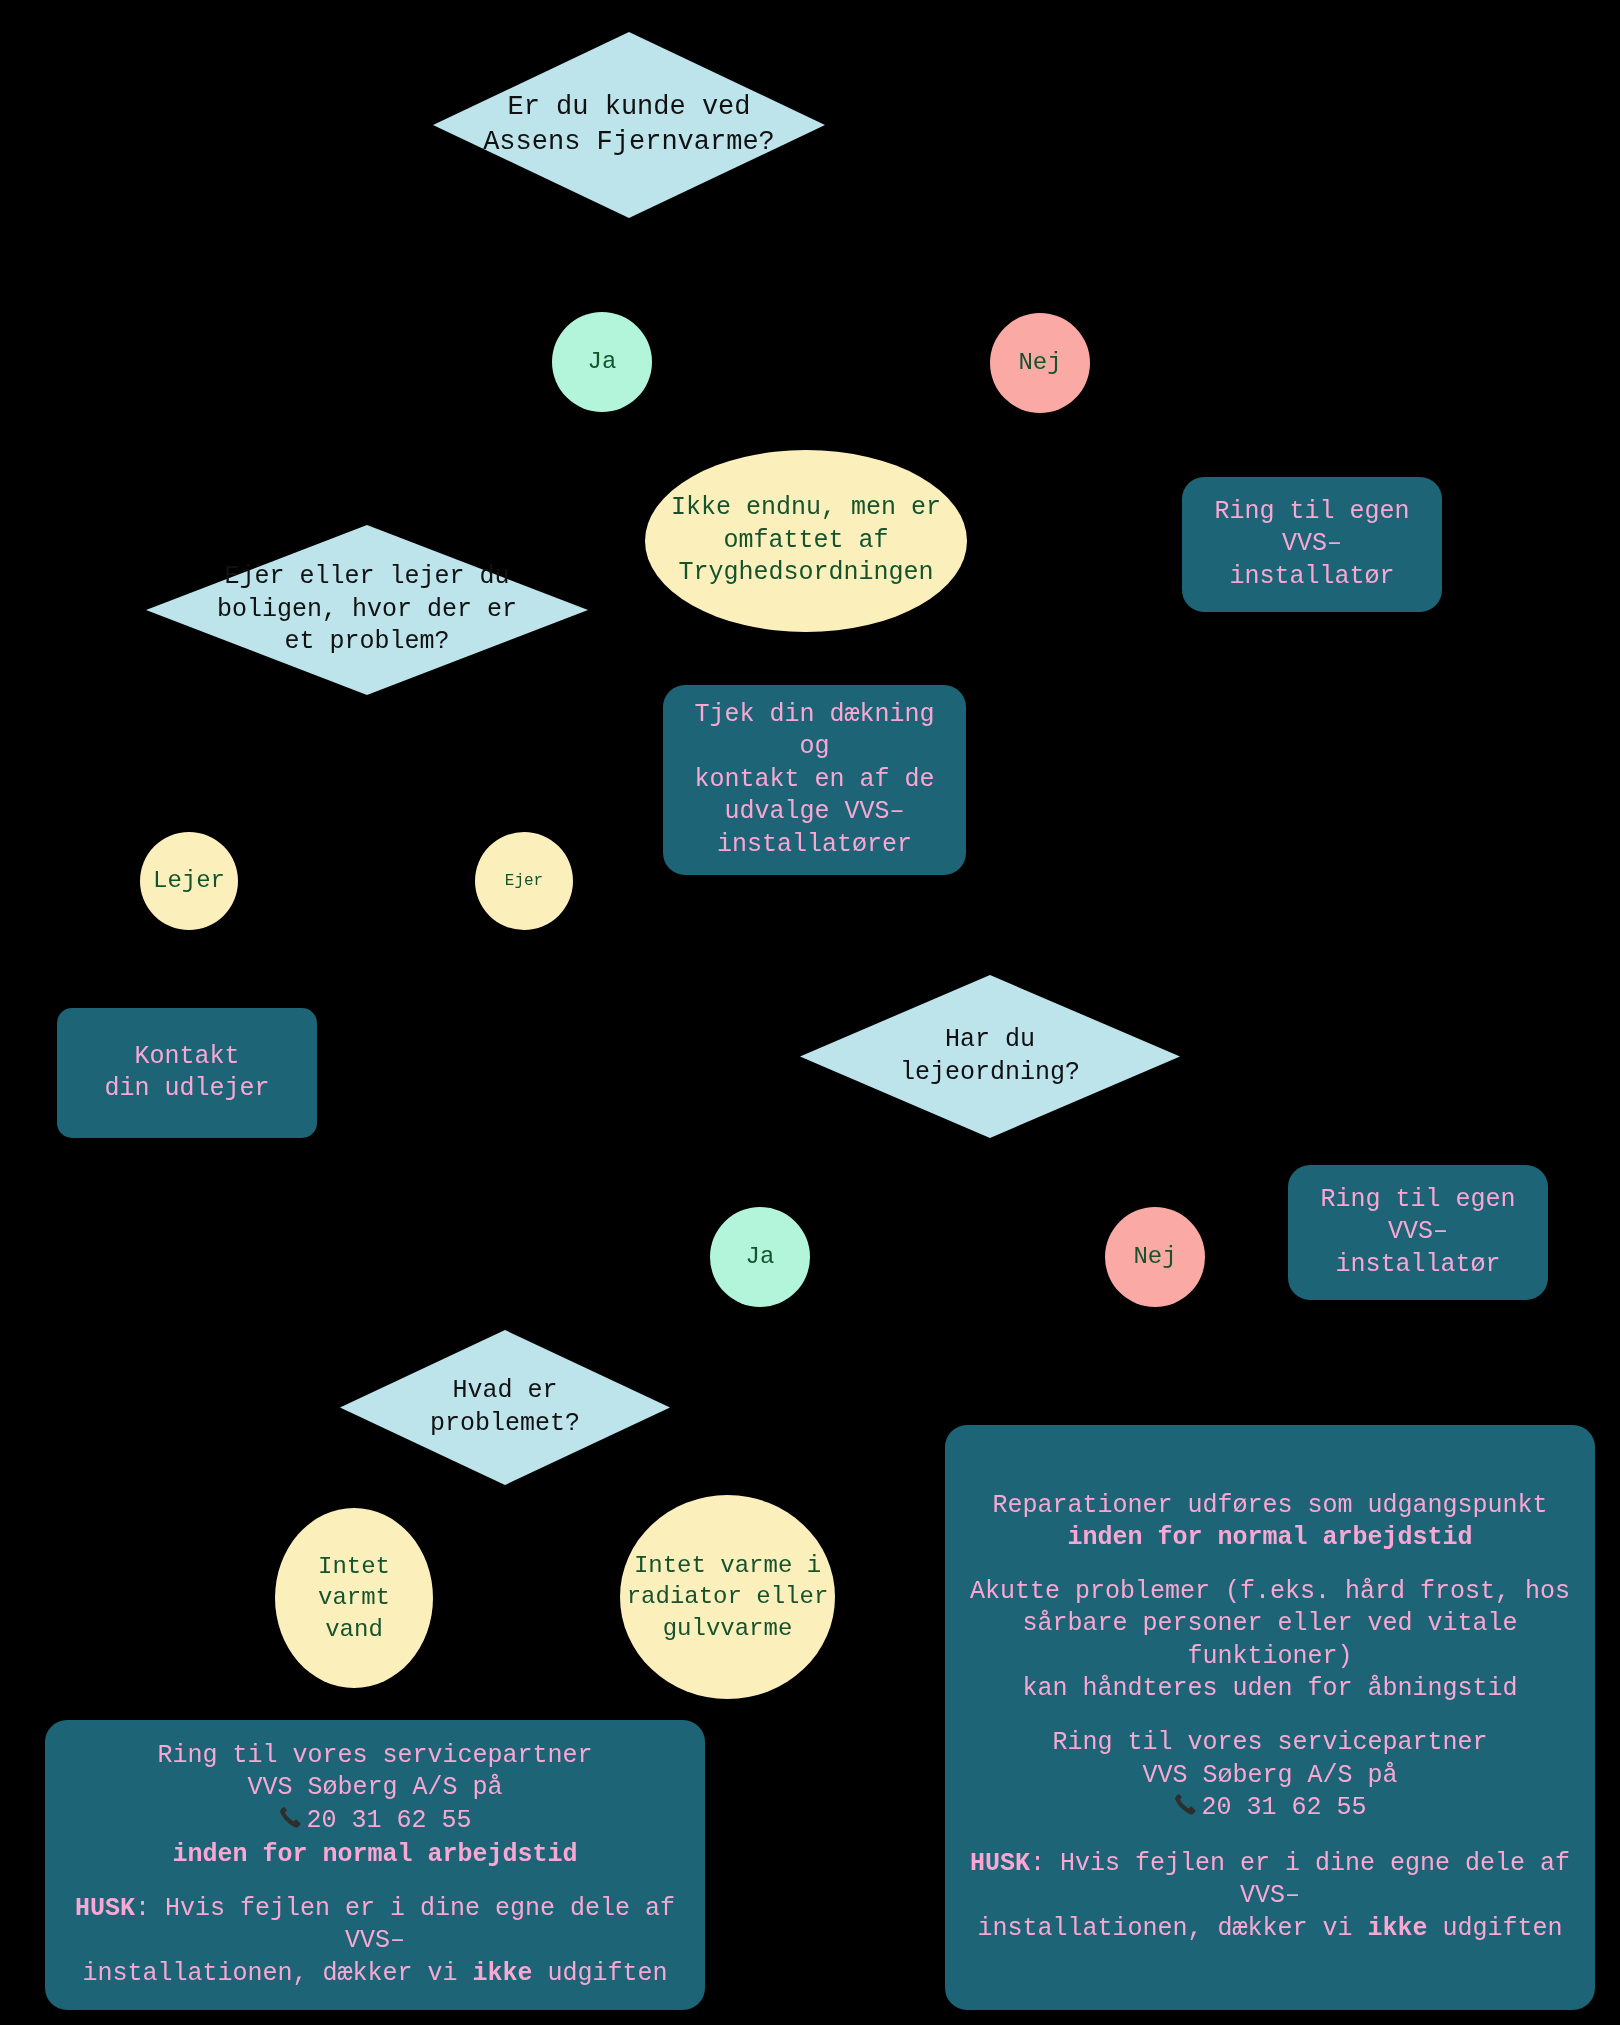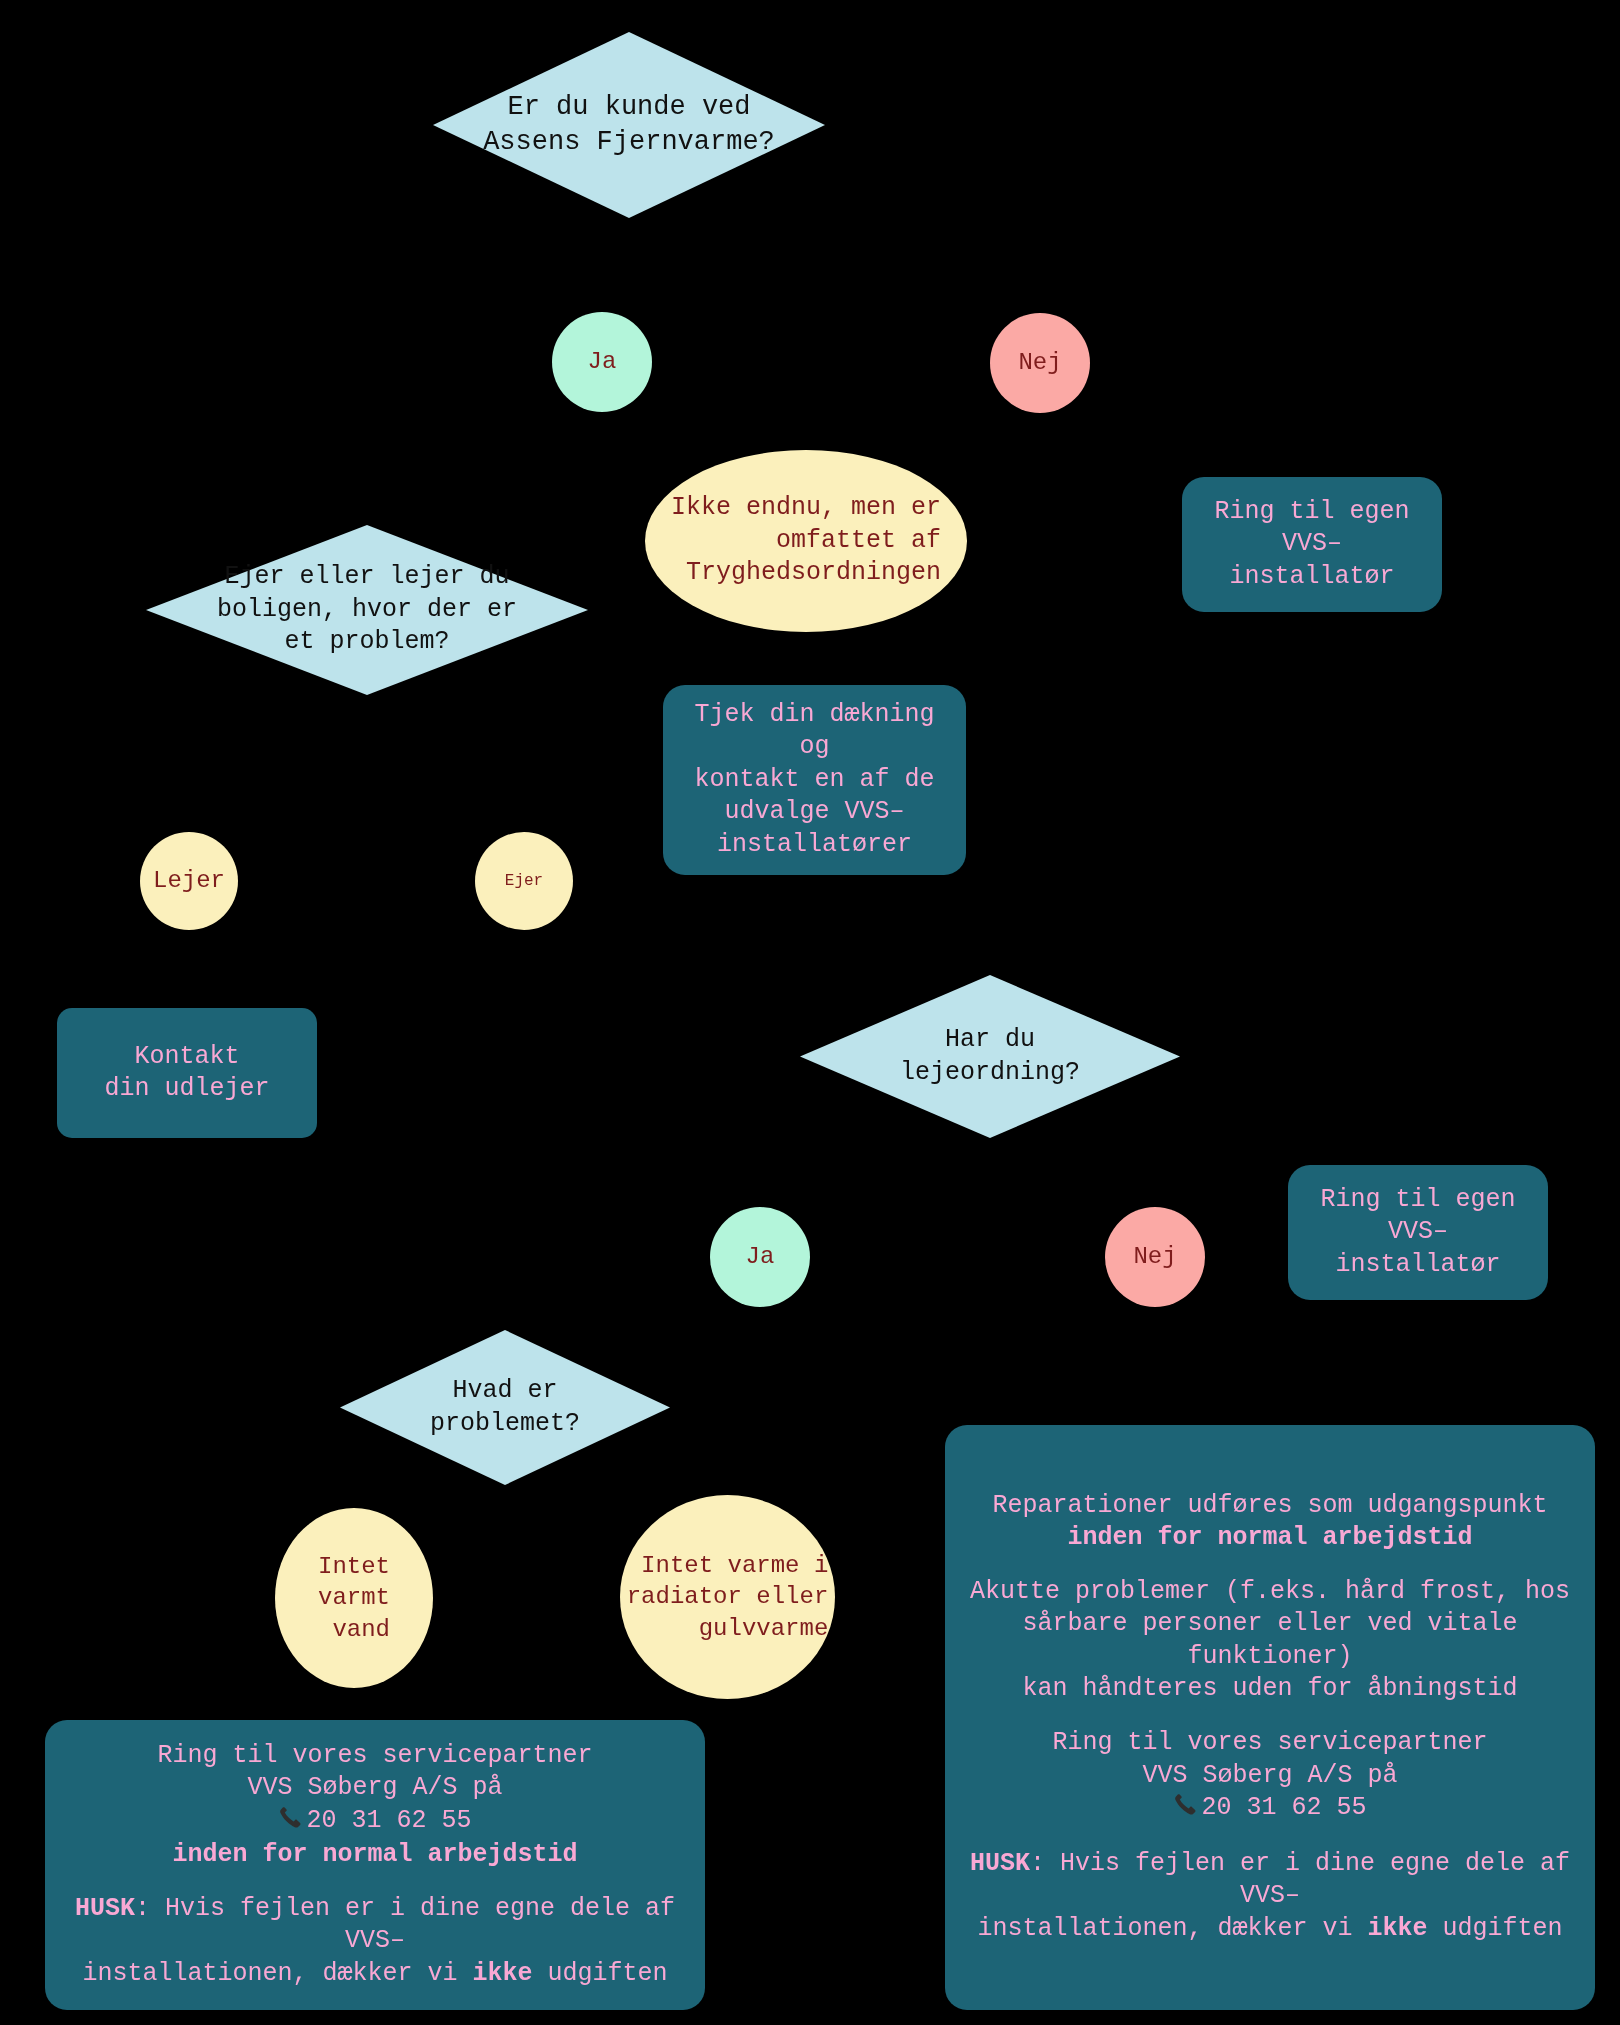--- a/index.html
+++ b/index.html
@@ -51,25 +51,25 @@
   .box {
     background: #1D6476;
     color: #f9a8d4;
     border-radius: 22px;
     padding: 18px 24px;
   }
 
   
   .ellipse {
     border-radius: 50%;
-    color: #7f1d1d;
+    color: #14532d;
   }
   .mint   { background: #B3F5DA; }
   .salmon { background: #FBA9A5; }
-  .cream  { background: #FBF0BC; text-align: right; }
+  .cream  { background: #FBF0BC; }
 
   
   .b { font-weight: bold; }
   .spacer { display: block; height: 0.85em; }
   .phone-icon {
     display: inline-block;
     vertical-align: -2px;
     margin-right: 4px;
   }
 </style>

